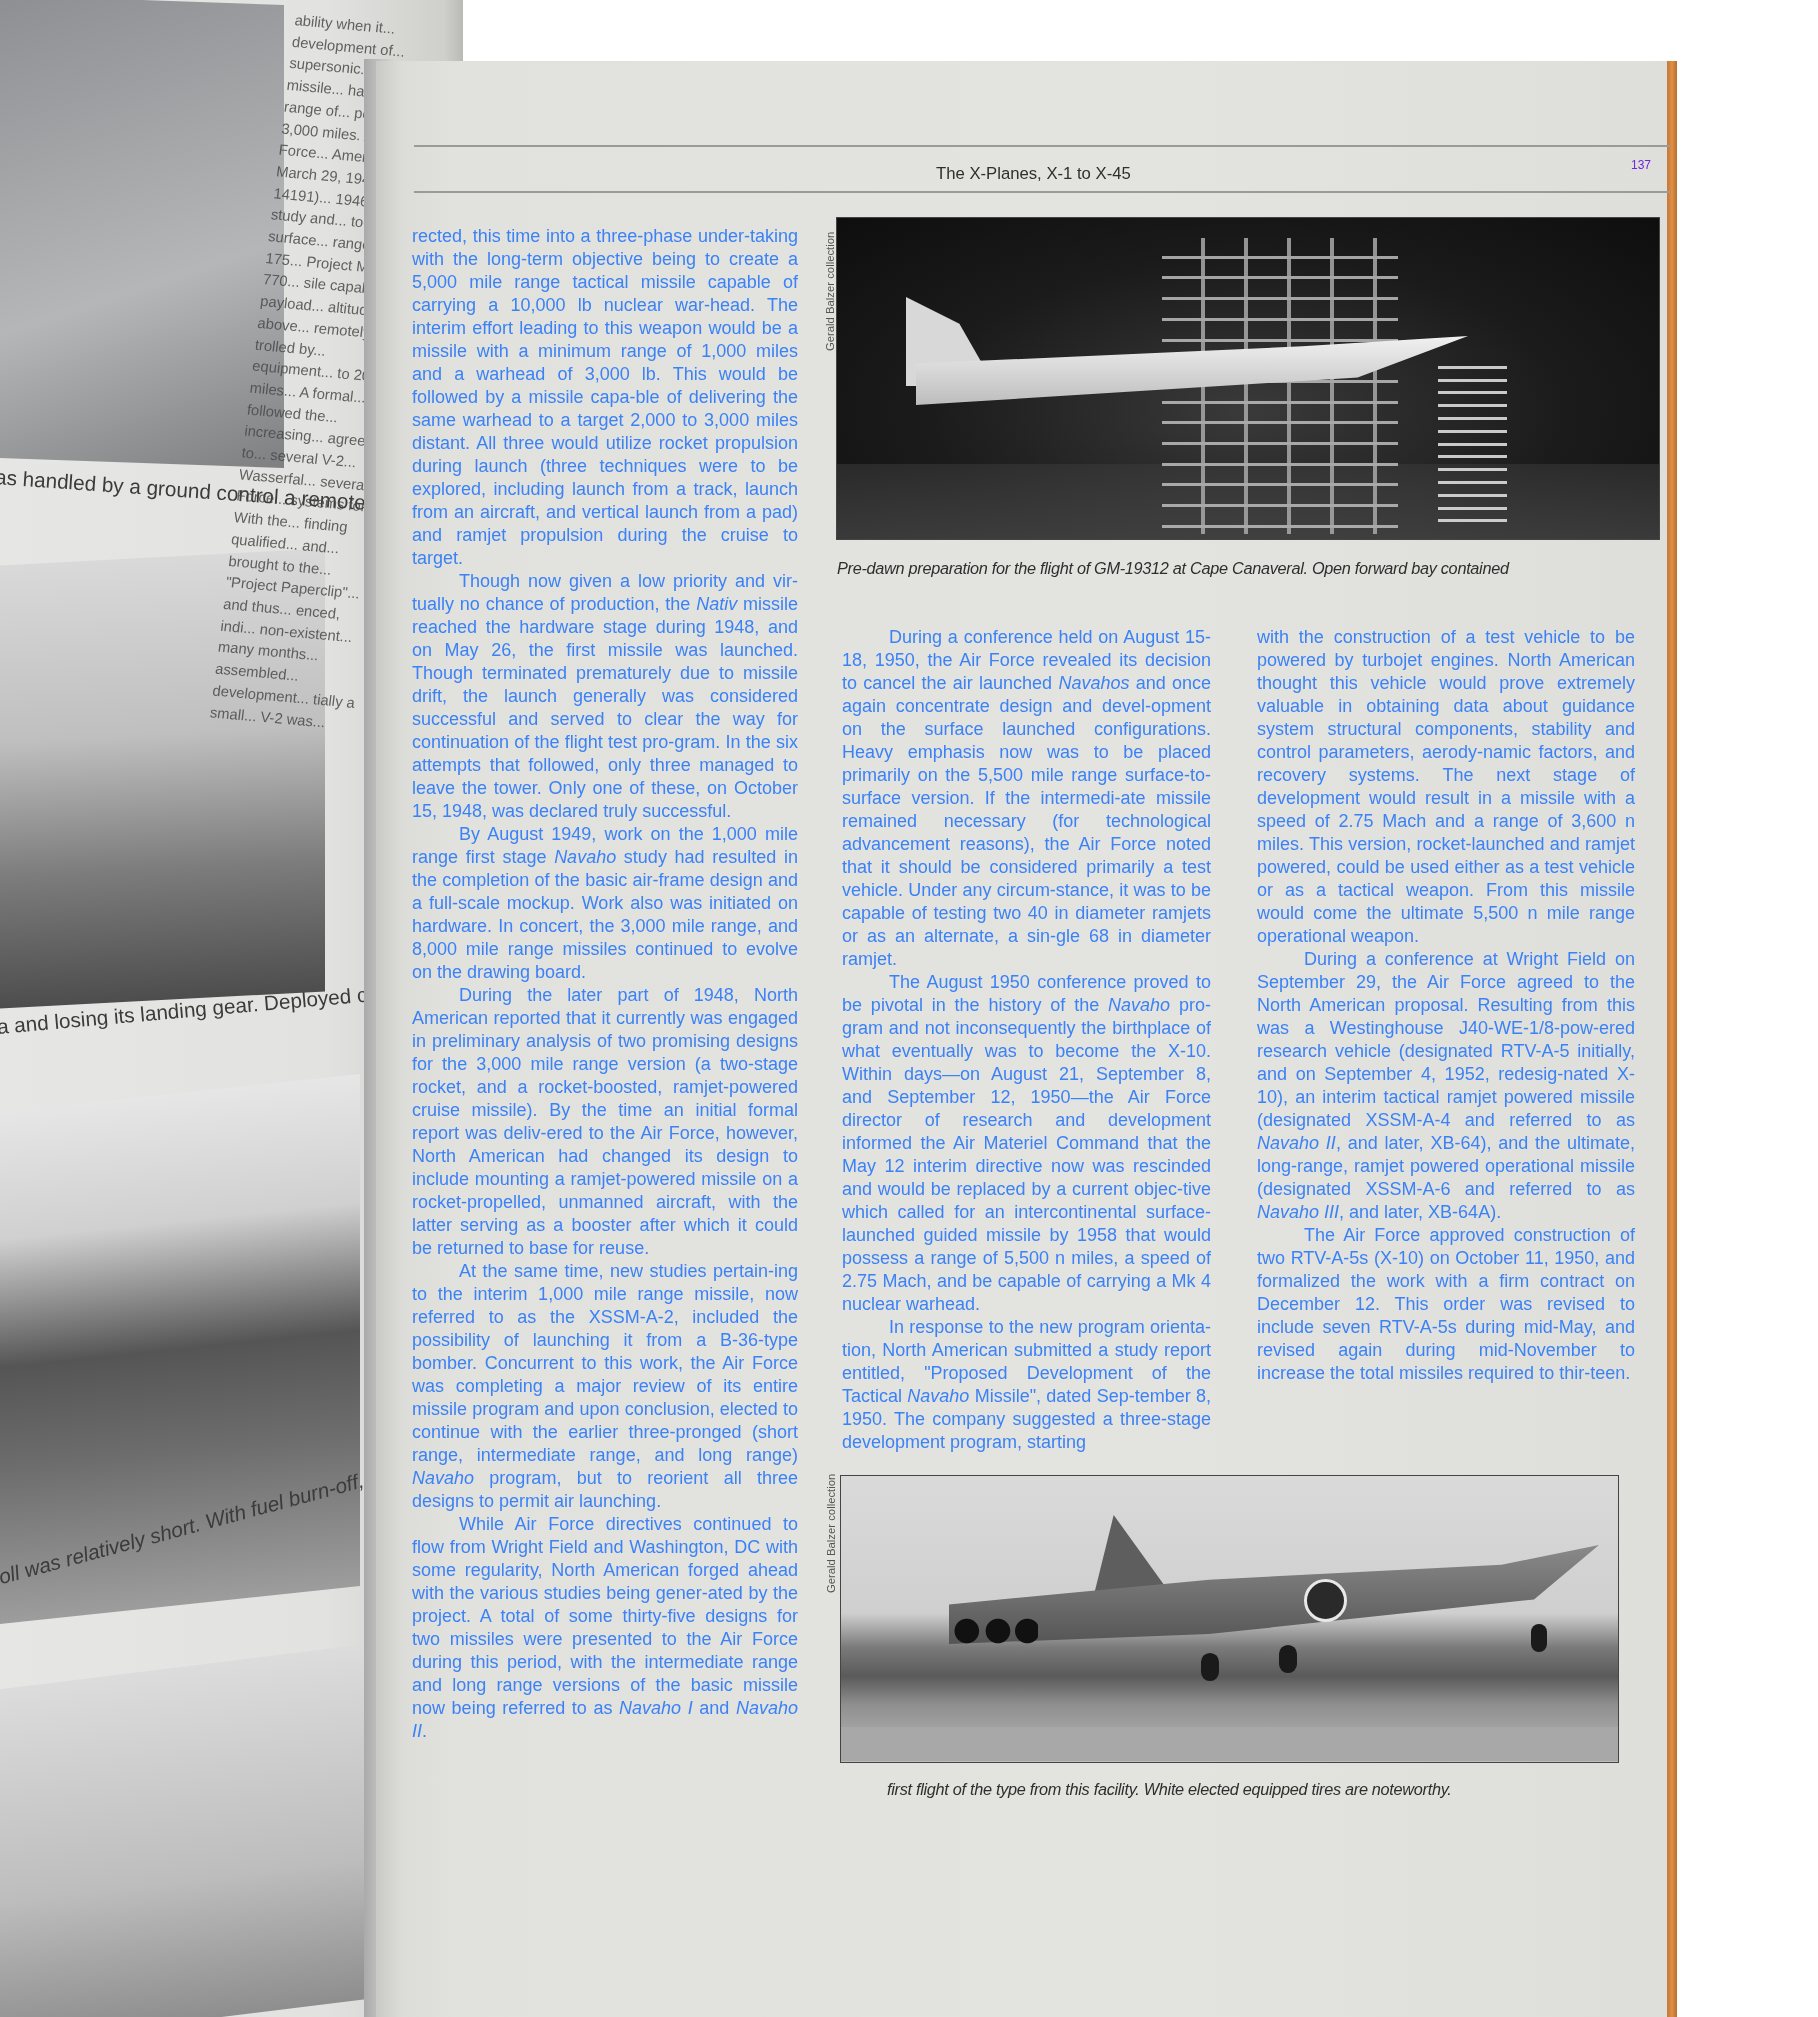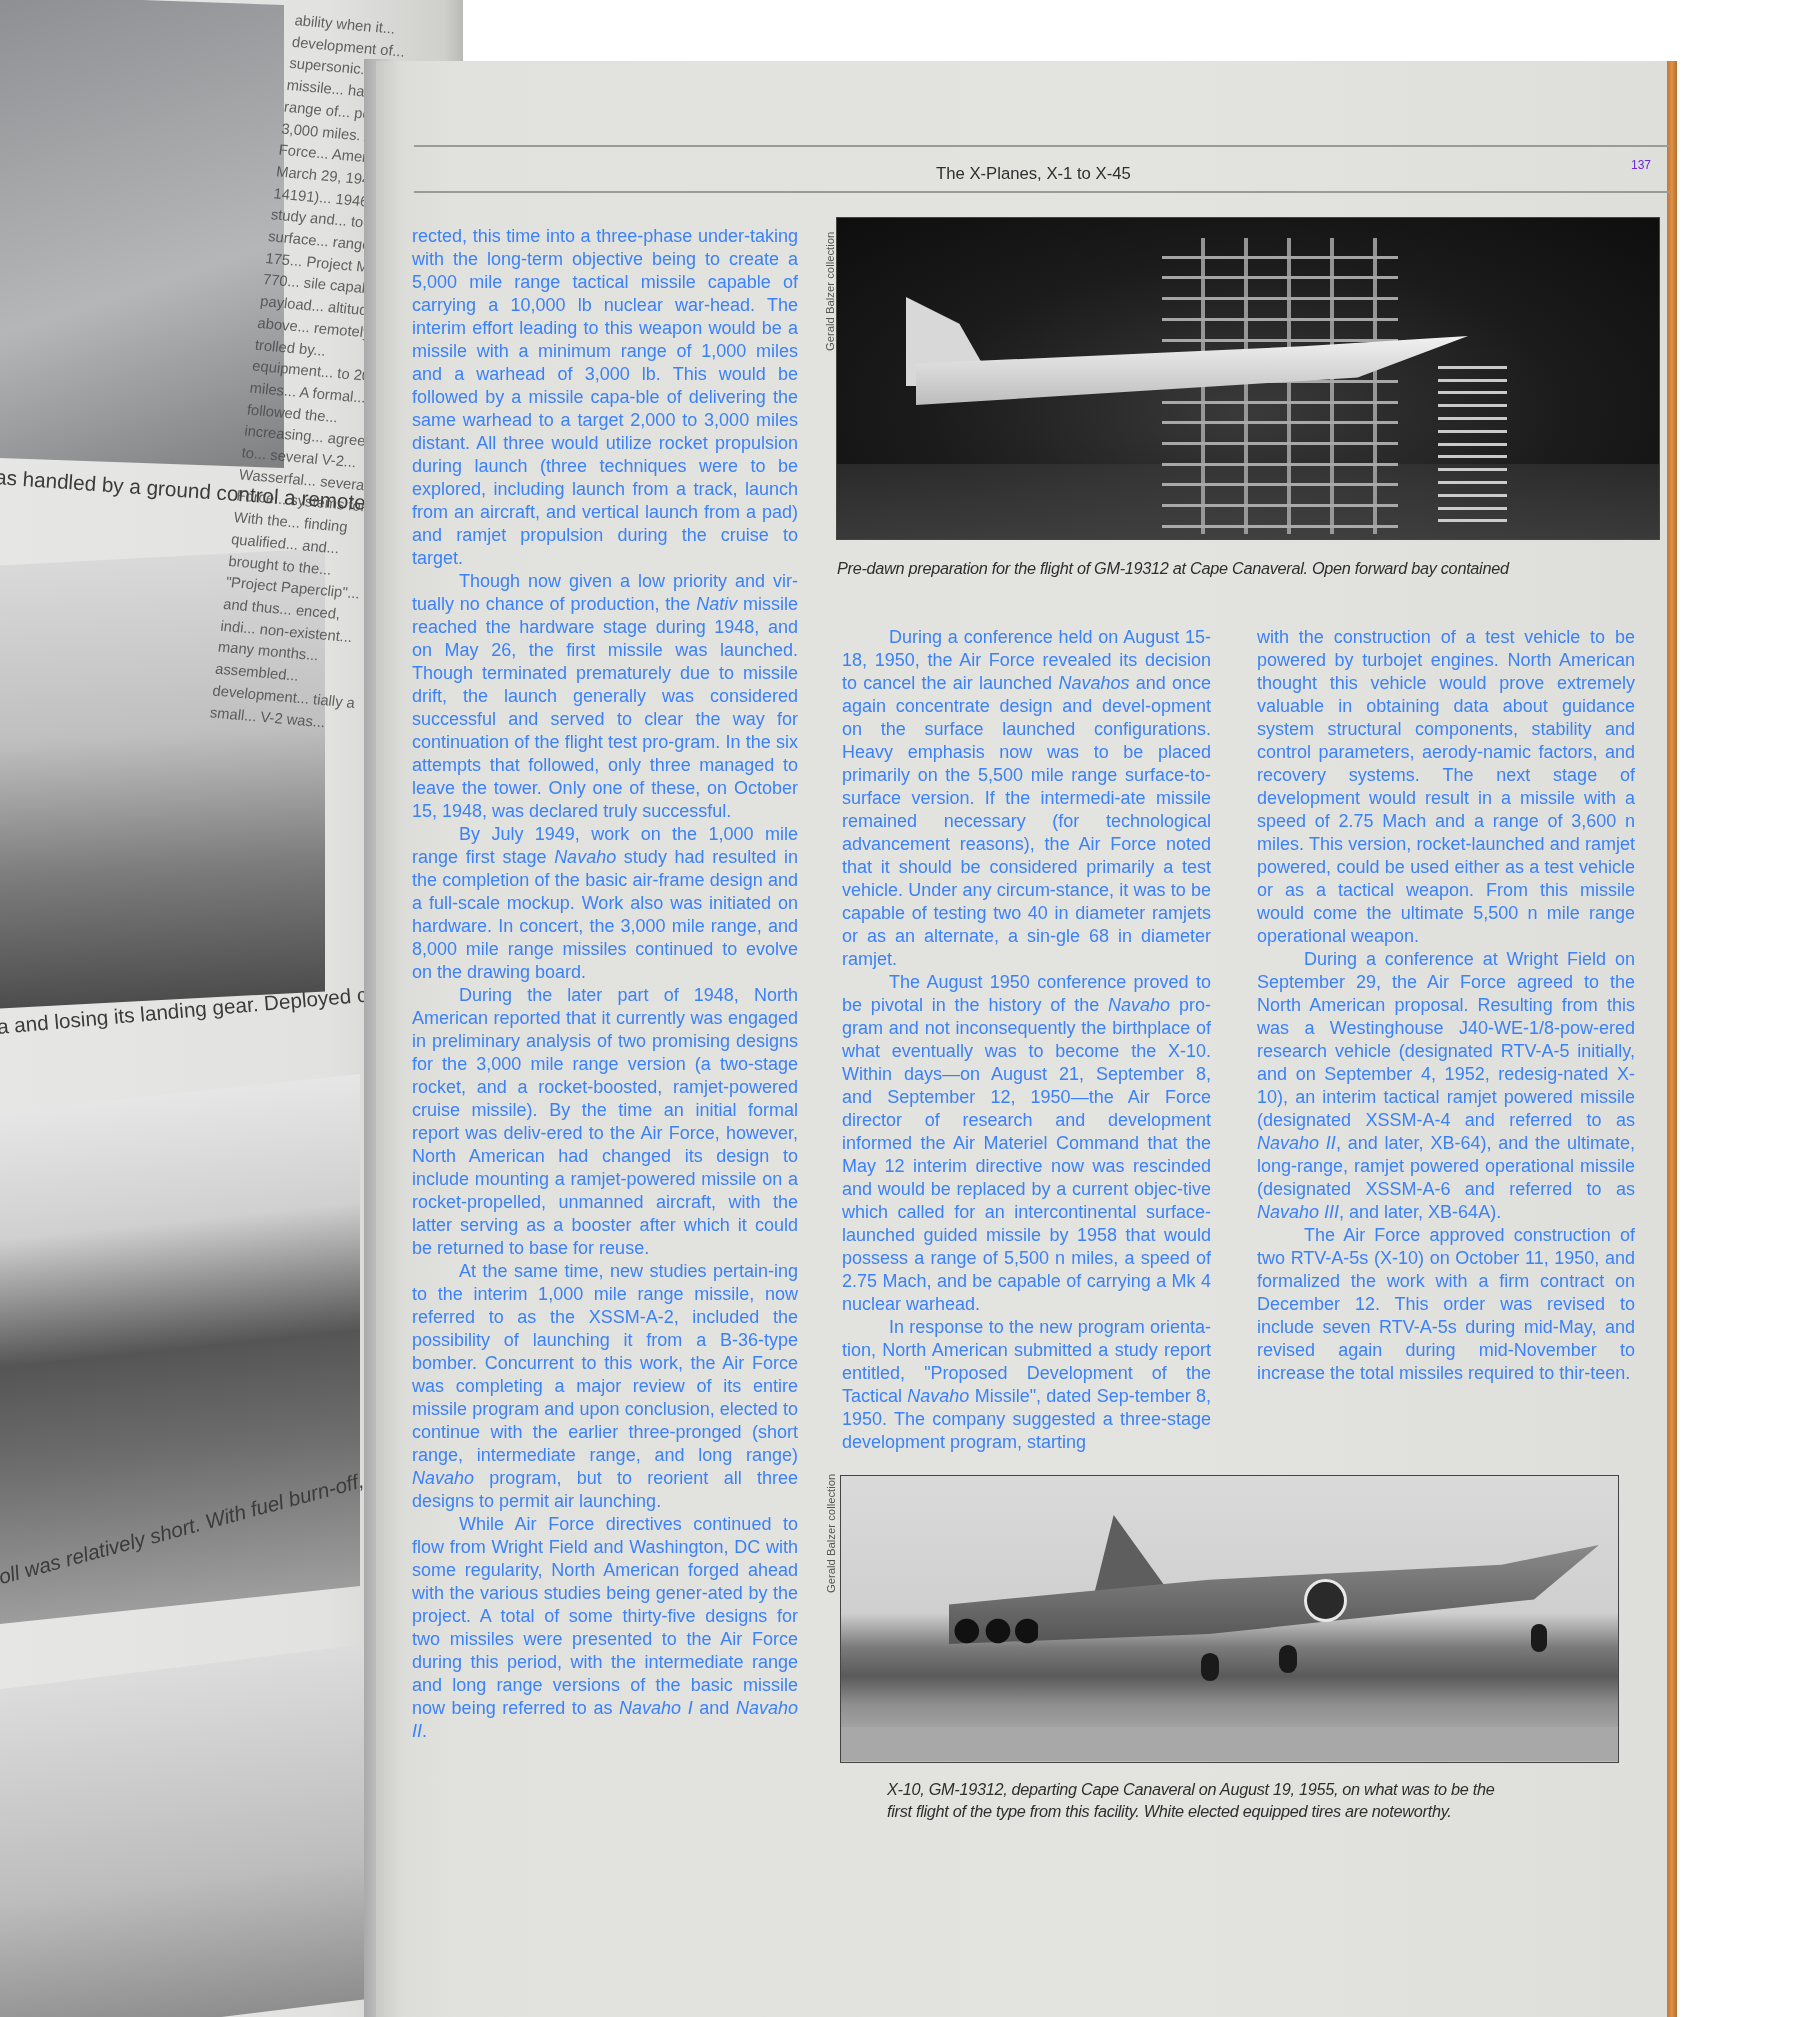--- a/index.html
+++ b/index.html
@@ -130,21 +130,21 @@
 <div class="cover-edge"></div>
 
 <div class="rule top"></div>
 <div class="running-head">The X-Planes, X-1 to X-45</div>
 <div class="page-number">137</div>
 <div class="rule bottom"></div>
 
 <div class="col col-1">
   <p>rected, this time into a three-phase under-taking with the long-term objective being to create a 5,000 mile range tactical missile capable of carrying a 10,000 lb nuclear war-head. The interim effort leading to this weapon would be a missile with a minimum range of 1,000 miles and a warhead of 3,000 lb. This would be followed by a missile capa-ble of delivering the same warhead to a target 2,000 to 3,000 miles distant. All three would utilize rocket propulsion during launch (three techniques were to be explored, including launch from a track, launch from an aircraft, and vertical launch from a pad) and ramjet propulsion during the cruise to target.</p>
   <p class="indent"><span>Though now given a low priority and vir-tually no chance of production, the </span><em>Nativ</em><span> missile reached the hardware stage during 1948, and on May 26, the first missile was launched. Though terminated prematurely due to missile drift, the launch generally was considered successful and served to clear the way for continuation of the flight test pro-gram. In the six attempts that followed, only three managed to leave the tower. Only one of these, on October 15, 1948, was declared truly successful.</span></p>
-  <p class="indent"><span>By July 1949, work on the 1,000 mile range first stage </span><em>Navaho</em><span> study had resulted in the completion of the basic air-frame design and a full-scale mockup. Work also was initiated on hardware. In concert, the 3,000 mile range, and 8,000 mile range missiles continued to evolve on the drawing board.</span></p>
+  <p class="indent"><span>By August 1949, work on the 1,000 mile range first stage </span><em>Navaho</em><span> study had resulted in the completion of the basic air-frame design and a full-scale mockup. Work also was initiated on hardware. In concert, the 3,000 mile range, and 8,000 mile range missiles continued to evolve on the drawing board.</span></p>
   <p class="indent">During the later part of 1948, North American reported that it currently was engaged in preliminary analysis of two promising designs for the 3,000 mile range version (a two-stage rocket, and a rocket-boosted, ramjet-powered cruise missile). By the time an initial formal report was deliv-ered to the Air Force, however, North American had changed its design to include mounting a ramjet-powered missile on a rocket-propelled, unmanned aircraft, with the latter serving as a booster after which it could be returned to base for reuse.</p>
   <p class="indent"><span>At the same time, new studies pertain-ing to the interim 1,000 mile range missile, now referred to as the XSSM-A-2, included the possibility of launching it from a B-36-type bomber. Concurrent to this work, the Air Force was completing a major review of its entire missile program and upon conclusion, elected to continue with the earlier three-pronged (short range, intermediate range, and long range) </span><em>Navaho</em><span> program, but to reorient all three designs to permit air launching.</span></p>
   <p class="indent"><span>While Air Force directives continued to flow from Wright Field and Washington, DC with some regularity, North American forged ahead with the various studies being gener-ated by the project. A total of some thirty-five designs for two missiles were presented to the Air Force during this period, with the intermediate range and long range versions of the basic missile now being referred to as </span><em>Navaho I</em><span> and </span><em>Navaho II</em><span>.</span></p>
 </div>
 
 <div class="photo-credit credit-1">Gerald Balzer collection</div>
 <div class="photo top-photo">
   <div class="shape ground-top"></div>
   <div class="shape gantry"></div>
   <div class="shape fin-top"></div>
@@ -172,16 +172,15 @@
   <div class="shape runway"></div>
   <div class="shape fin-bot"></div>
   <div class="shape missile-bot"></div>
   <div class="shape nozzles"></div>
   <div class="shape roundel"></div>
   <div class="shape gear"></div>
   <div class="shape gear2"></div>
   <div class="shape gear3"></div>
 </div>
 <div class="caption caption-2">
-  <div>X-10, GM-19312, departing Cape Canaveral on August 19, 1955, on what was to be the</div>
   <div>first flight of the type from this facility. White elected equipped tires are noteworthy.</div>
 </div>
 
 
 </body></html>

